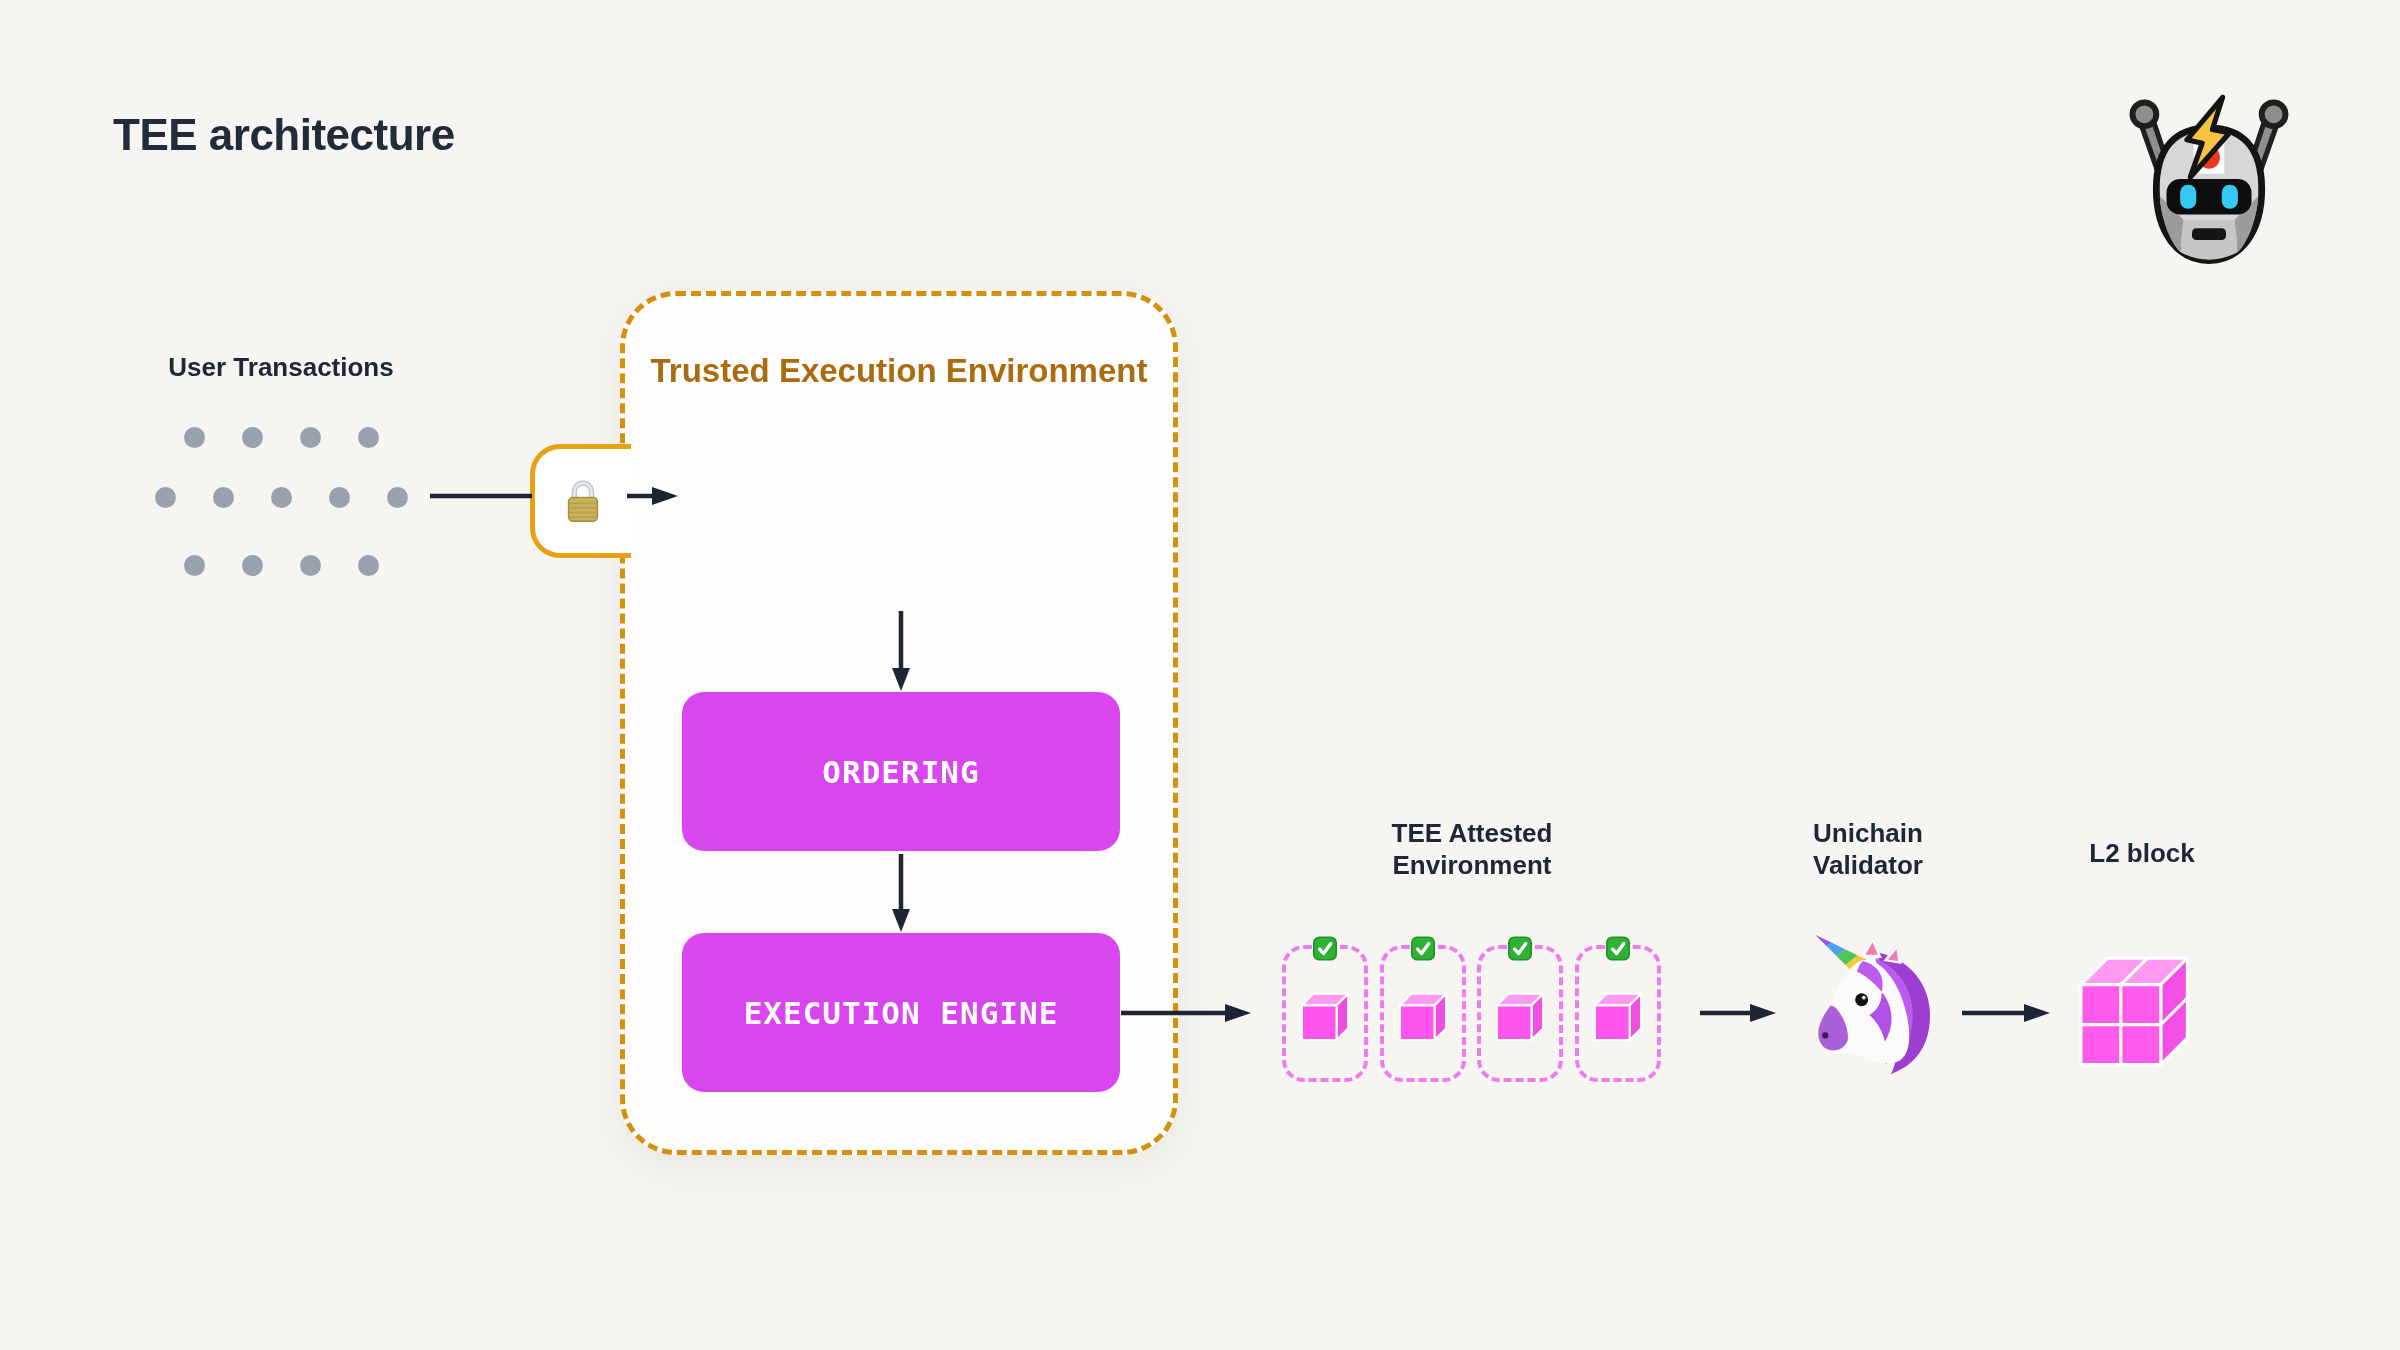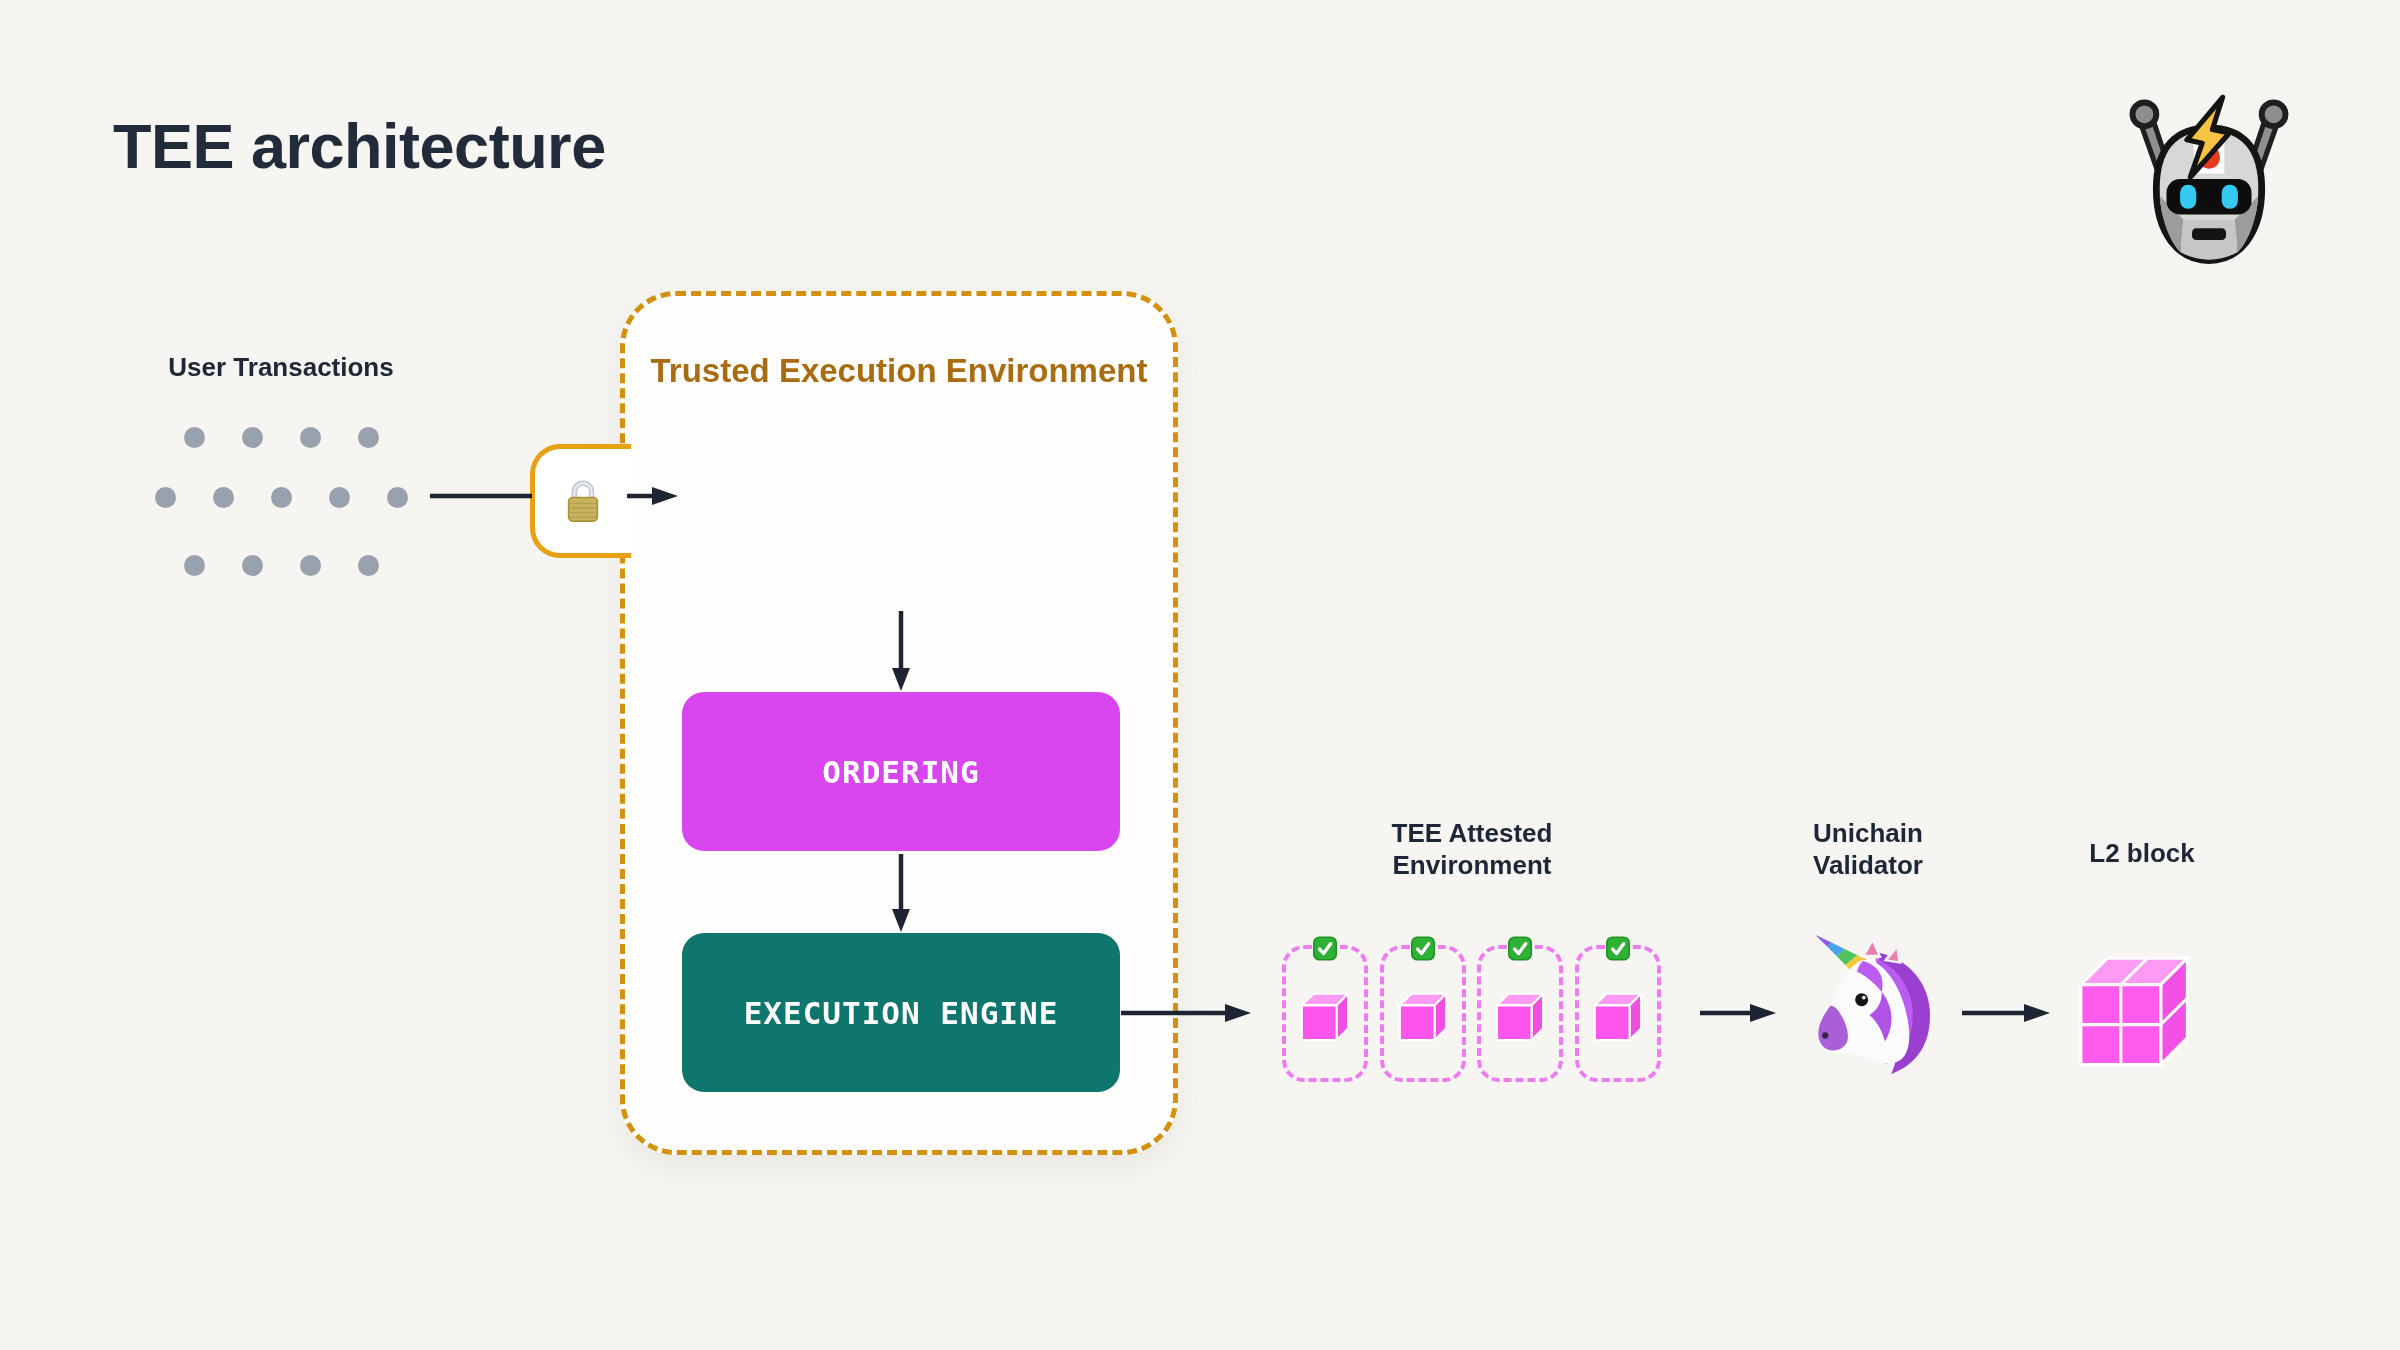--- a/index.html
+++ b/index.html
@@ -1,20 +1,20 @@
 <!DOCTYPE html>
 <html><head>
 <meta charset="utf-8">
 <style>
   html,body{margin:0;padding:0;background:#f6f5f2;}
   .canvas{position:relative;width:2400px;height:1350px;background:#f6f5f2;
           font-family:"Liberation Sans",sans-serif;overflow:hidden;}
 
   .page-title{position:absolute;left:113px;top:110px;margin:0;
-              font-size:63px;font-weight:700;color:#222b3a;letter-spacing:-0.5px;}
+              font-size:44px;font-weight:700;color:#222b3a;letter-spacing:-0.5px;}
 
   .section-label{position:absolute;font-size:26px;font-weight:700;color:#1e2737;
                  text-align:center;line-height:1.22;}
   #ut-label{left:96px;top:352px;width:370px;}
   #fb-label{left:1322px;top:818px;width:300px;}
   #val-label{left:1718px;top:818px;width:300px;}
   #l2-label{left:1992px;top:838px;width:300px;}
 
   .dot{position:absolute;width:21px;height:21px;border-radius:50%;}
 
@@ -96,21 +96,21 @@
       <path d="M10.5 19 v-7 a7.5 7.5 0 0 1 15 0 v7" fill="none" stroke="#bfc7d1" stroke-width="4.6"></path>
       <path d="M10.5 19 v-7 a7.5 7.5 0 0 1 15 0 v7" fill="none" stroke="#e8edf2" stroke-width="2"></path>
       <rect x="5.5" y="17" width="25" height="20.5" rx="3.5" fill="#c9b35e" stroke="#a8923e" stroke-width="1.4"></rect>
       <path d="M6 22 h24 M6 26 h24 M6 30 h24 M6 34 h24" stroke="#b7a14c" stroke-width="1.4"></path>
     </svg>
   </div>
 
   <div class="tee">
     <div class="tee-title">Trusted Execution Environment</div>
     <div class="stage stage-1" style="background: #d946ef;">ORDERING</div>
-    <div class="stage stage-2" style="background: #0f766e;">EXECUTION ENGINE</div>
+    <div class="stage stage-2" style="background: #d946ef;">EXECUTION ENGINE</div>
   </div>
 
   <div id="fb-label" class="section-label">
     <div>TEE Attested</div>
     <div>Environment</div>
   </div>
   <div id="flashblocks">
       <div class="fb-box" style="left: 1282px; border-color: rgb(238, 124, 240);">
   <svg class="fb-check" width="25" height="25" viewBox="0 0 24 24">
     <rect x="1.2" y="1.2" width="21.6" height="21.6" rx="5.5" fill="#2eb135" stroke="#1d9423" stroke-width="1.6"></rect>

